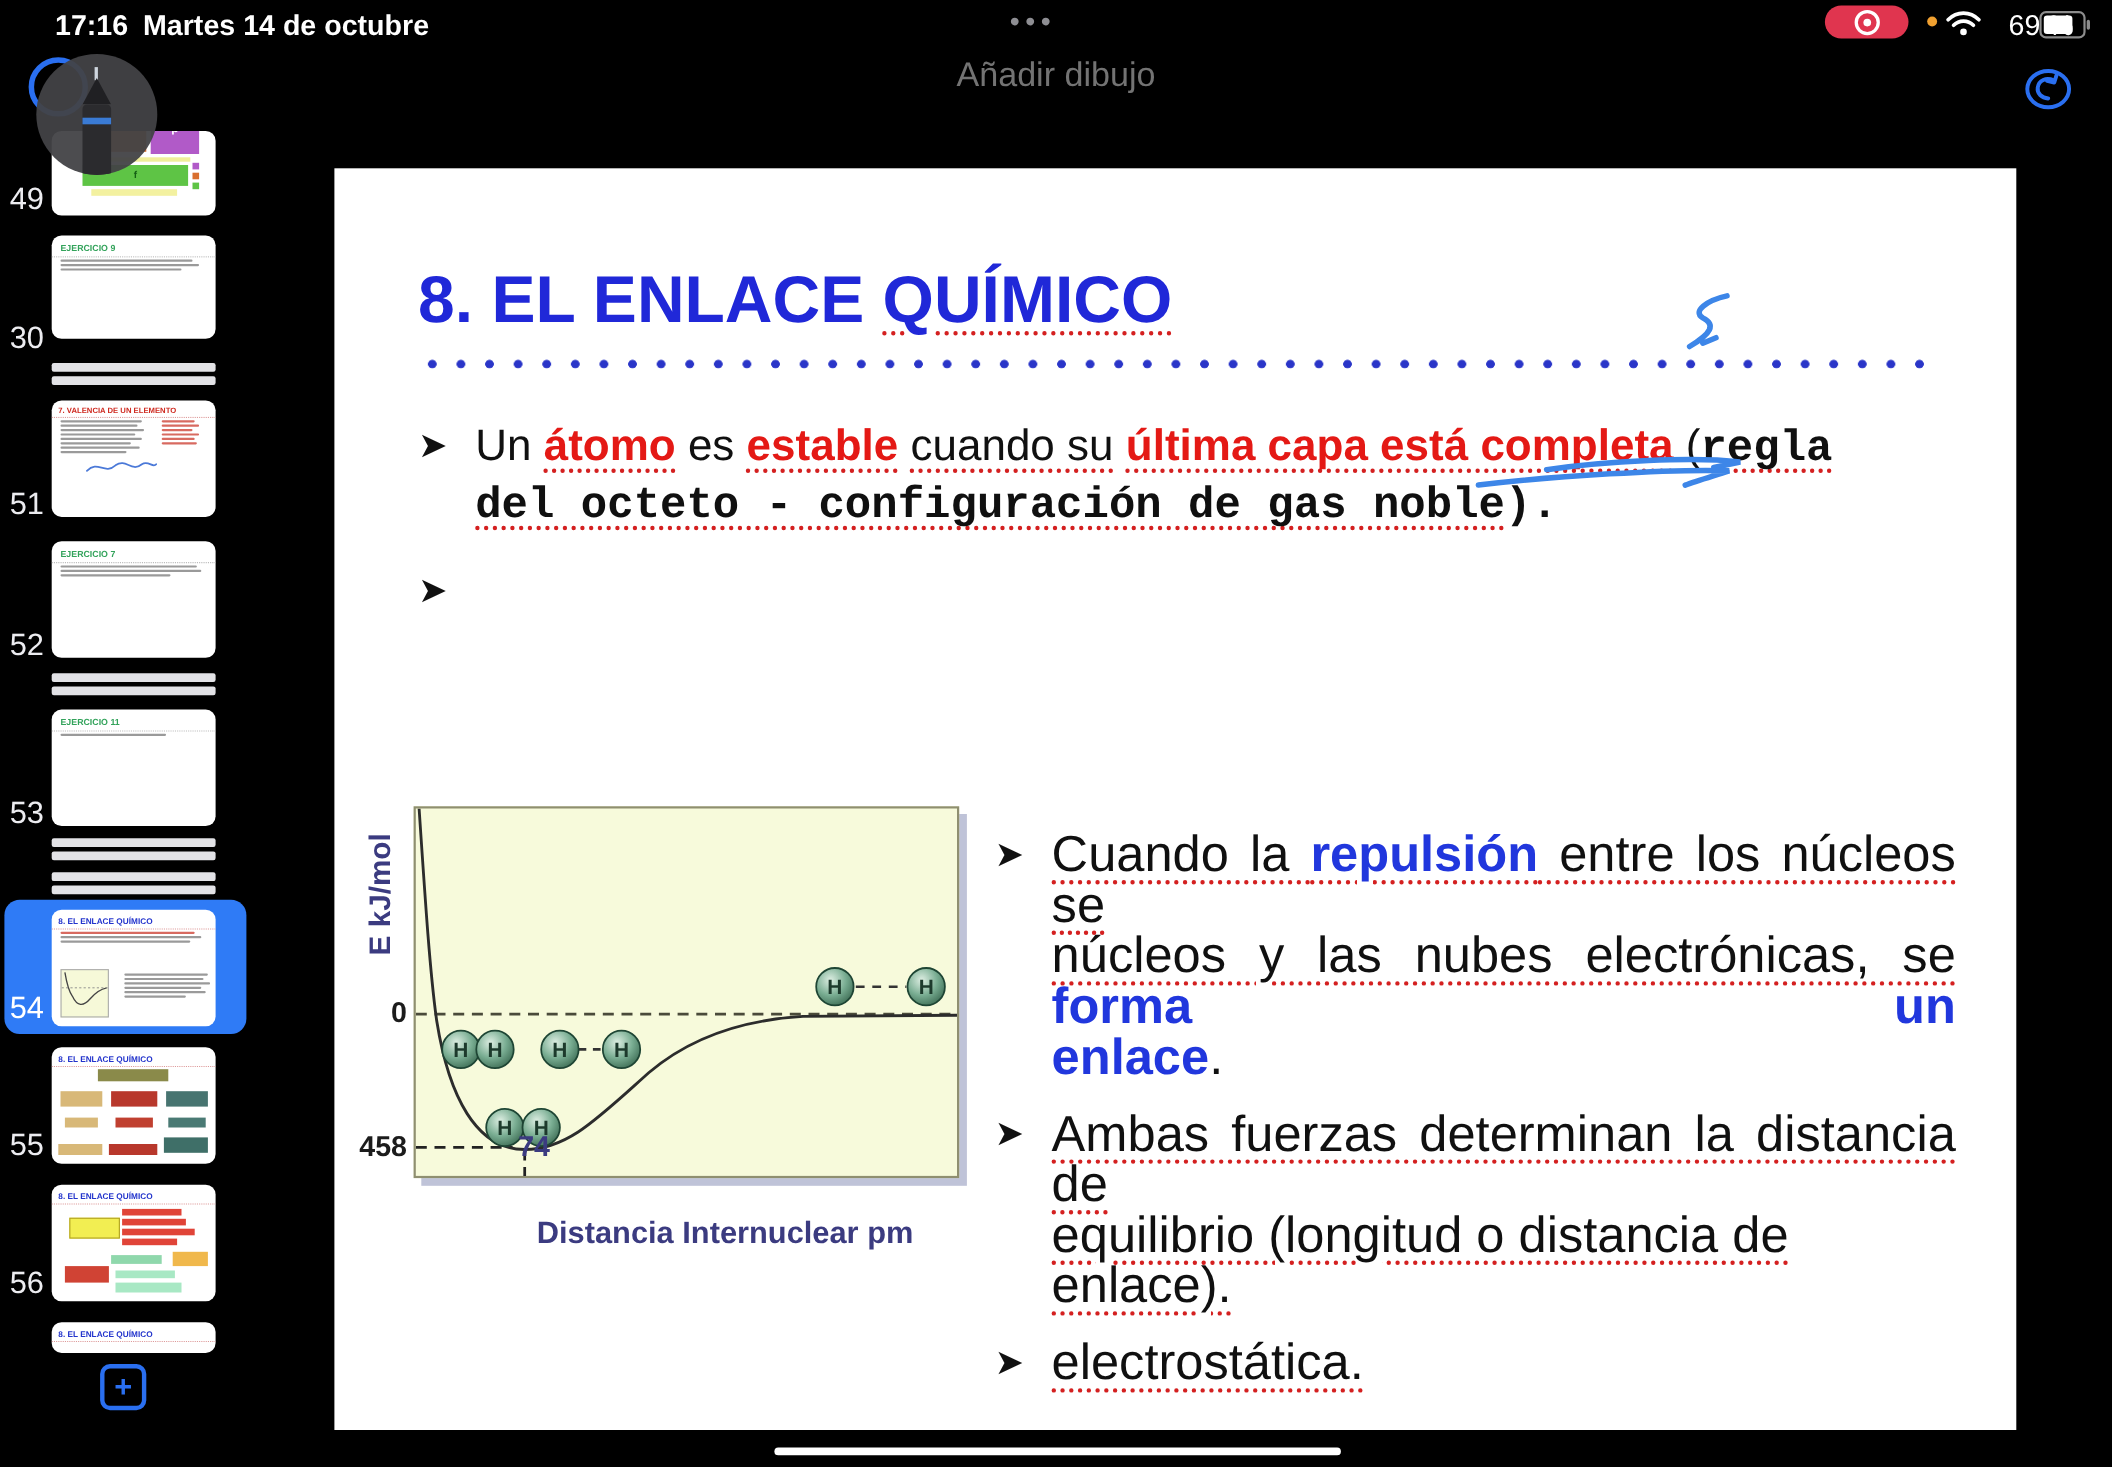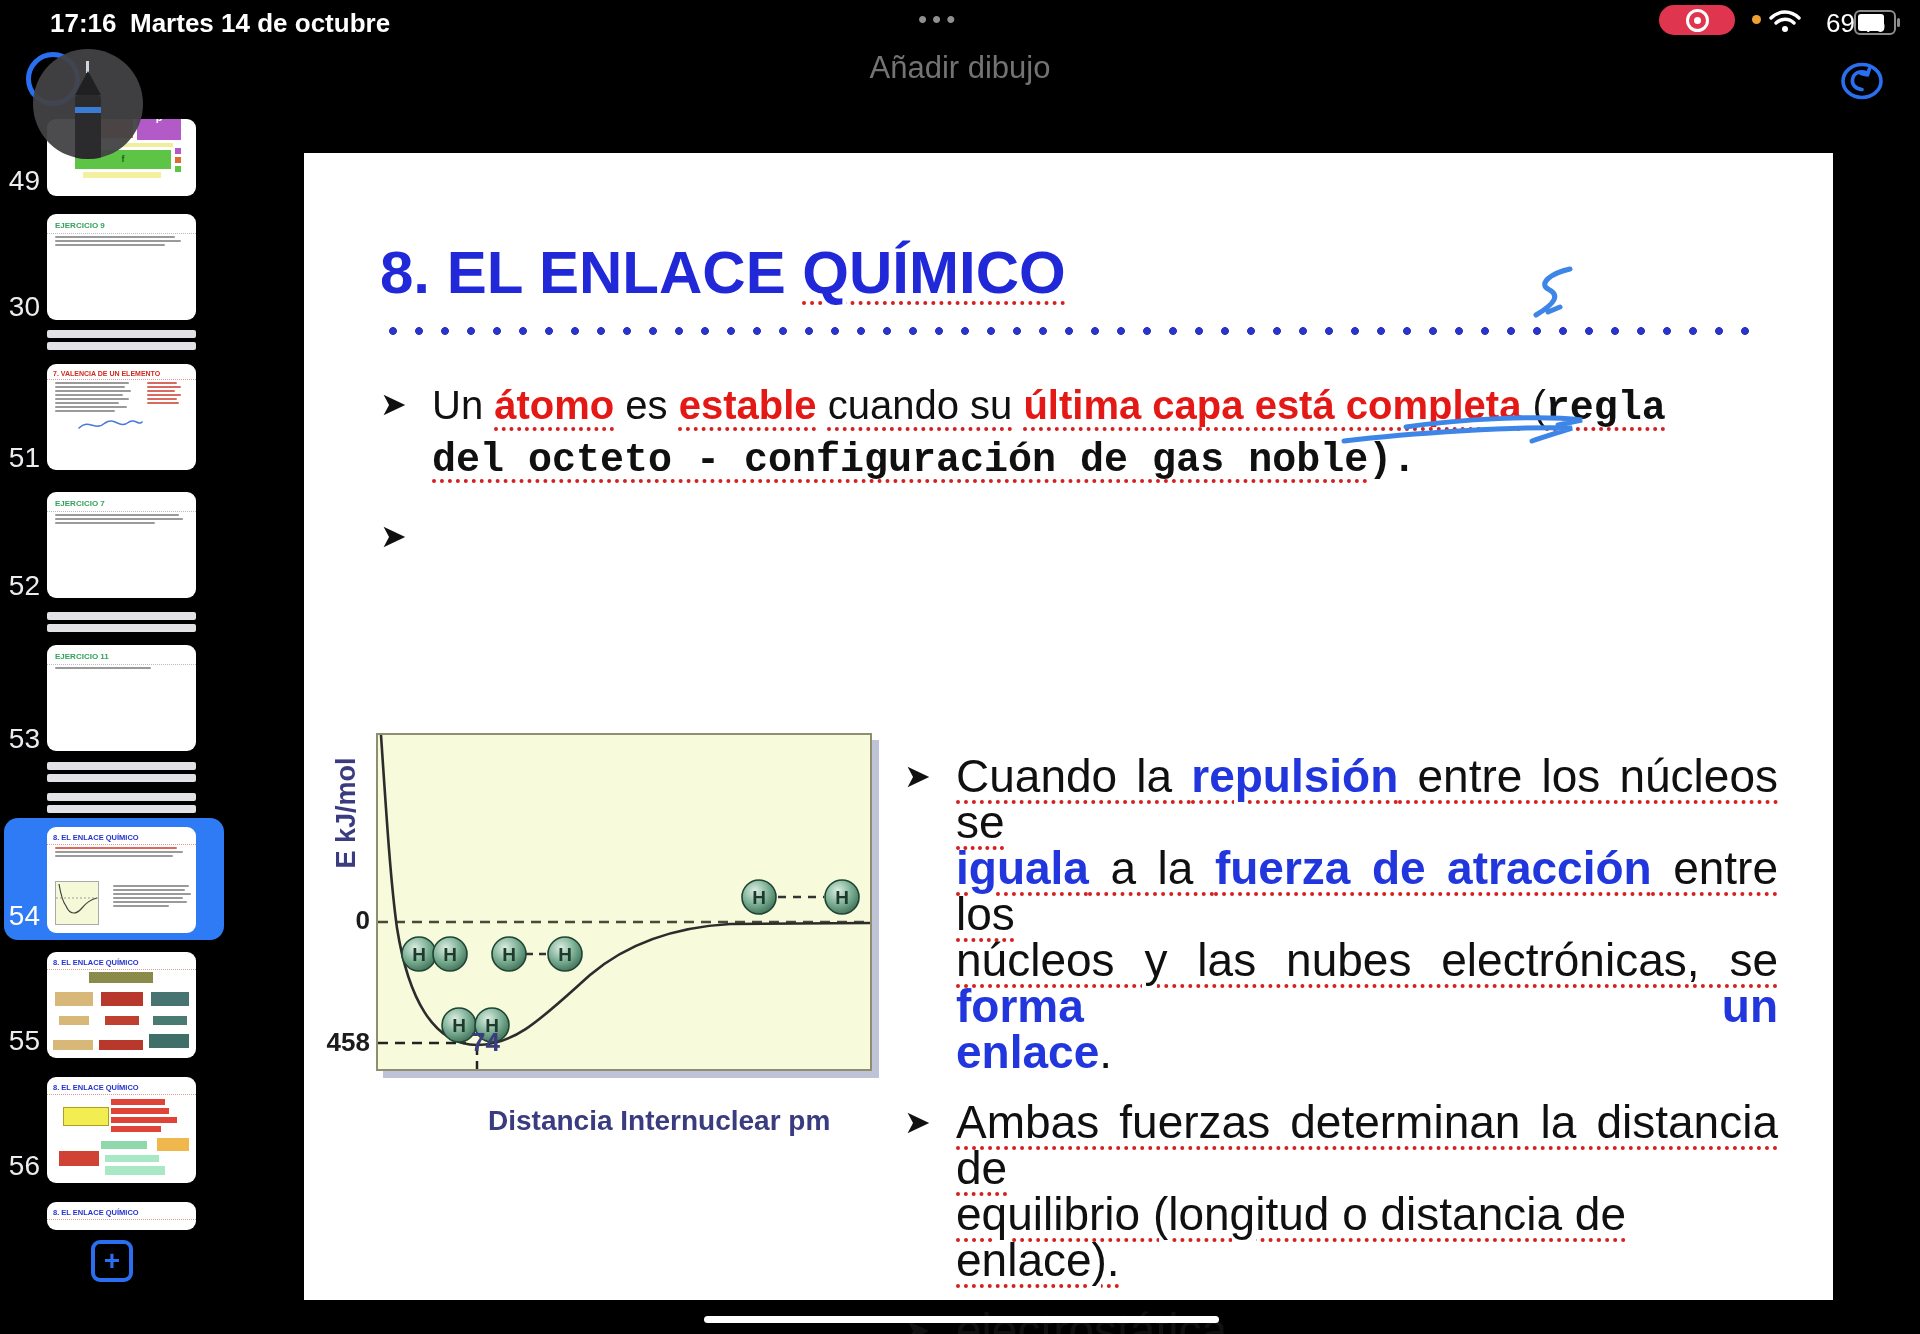--- a/index.html
+++ b/index.html
@@ -100,21 +100,21 @@
         <div class="abs" style="left:40px;top:53px;width:86px;height:4px;background:#f0ee9a;"></div>
         <div class="abs" style="left:28px;top:60px;width:96px;height:19px;background:#5ec445;color:#156015;font-size:9px;font-weight:700;text-align:center;line-height:19px;">f</div>
         <div class="abs" style="left:36px;top:82px;width:78px;height:6px;background:#f3f1a0;"></div>
         <div class="abs" style="left:128px;top:58px;width:6px;height:6px;background:#b15ac8;"></div>
         <div class="abs" style="left:128px;top:67px;width:6px;height:6px;background:#d96f2e;"></div>
         <div class="abs" style="left:128px;top:76px;width:6px;height:6px;background:#5ec445;"></div>
       </div>
     </div>
     <div class="abs pagenum" style="left:0;top:70px;">49</div>
 
-    <div class="thumb" style="top:119px;height:106px;">
+    <div class="thumb" style="top:119px;height:94px;">
       <div class="mini-h-green">EJERCICIO 9</div>
       <div class="bar sm" style="width:120px;"></div>
         <div class="bar sm" style="width:126px;"></div>
         <div class="bar sm" style="width:110px;"></div>
     </div>
     <div class="abs pagenum" style="left:0;top:196px;">30</div>
 
     <div class="sep" style="top:235px;"></div>
     <div class="sep" style="top:247px;"></div>
 
@@ -305,21 +305,20 @@
     <div class="abs numlabel" style="left:40px;top:752px;width:26px;text-align:right;">0</div>
     <div class="abs numlabel" style="left:20px;top:874px;width:46px;text-align:right;">458</div>
     <div class="abs axlabel" style="left:152px;top:874px;width:44px;font-size:26px;text-align:right;">74</div>
     <div class="abs axlabel" style="left:184px;top:952px;font-size:28px;">Distancia Internuclear pm</div>
 
     <div class="abs" style="left:600px;top:600px;width:880px;">
       <div class="bullet" style="margin-bottom:24px;">
         <div class="arrow">➤</div>
         <div class="rtext">
           <div class="jline"><span class="seg-bk u">Cuando la </span><span class="seg-blue u">repulsión</span><span class="seg-bk u"> entre los núcleos se</span></div>
-          <div class="jline"><span class="seg-blue u">iguala</span><span class="seg-bk u"> a la </span><span class="seg-blue u">fuerza de atracción</span><span class="seg-bk u"> entre los</span></div>
           <div class="jline"><span class="seg-bk u">núcleos y las nubes electrónicas, se </span><span class="seg-blue">forma un</span></div>
           <div><span class="seg-blue">enlace</span><span class="seg-bk">.</span></div>
         </div>
       </div>
       <div class="bullet" style="margin-bottom:24px;">
         <div class="arrow">➤</div>
         <div class="rtext">
           <div class="jline"><span class="seg-bk u">Ambas fuerzas determinan la distancia de</span></div>
           <div><span class="seg-bk u">equilibrio (longitud o distancia de enlace).</span></div>
         </div>

